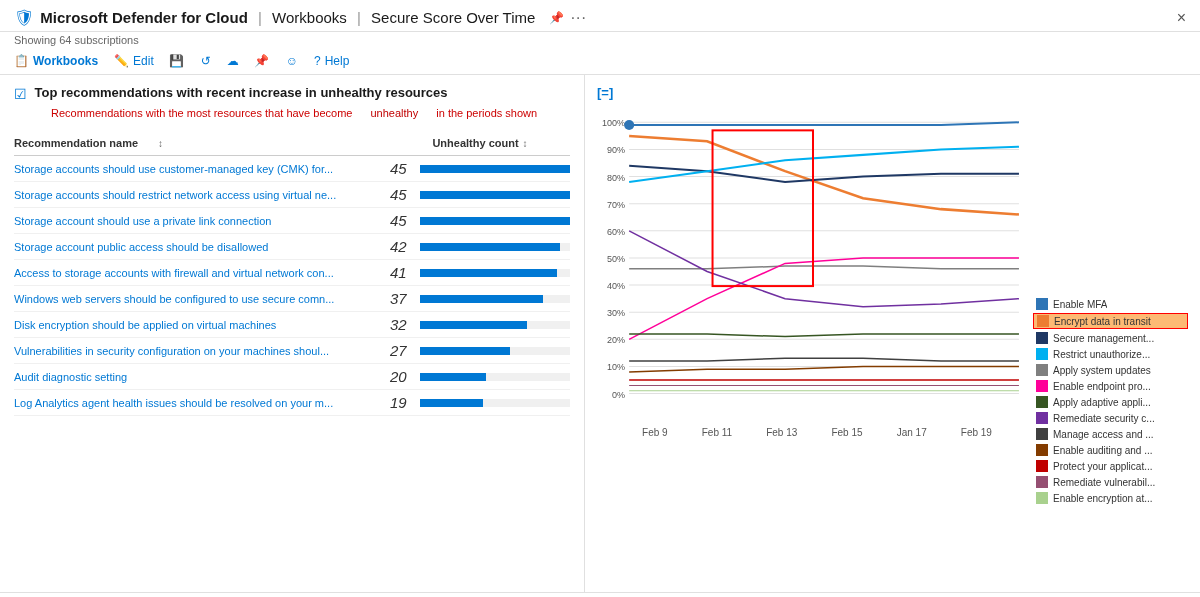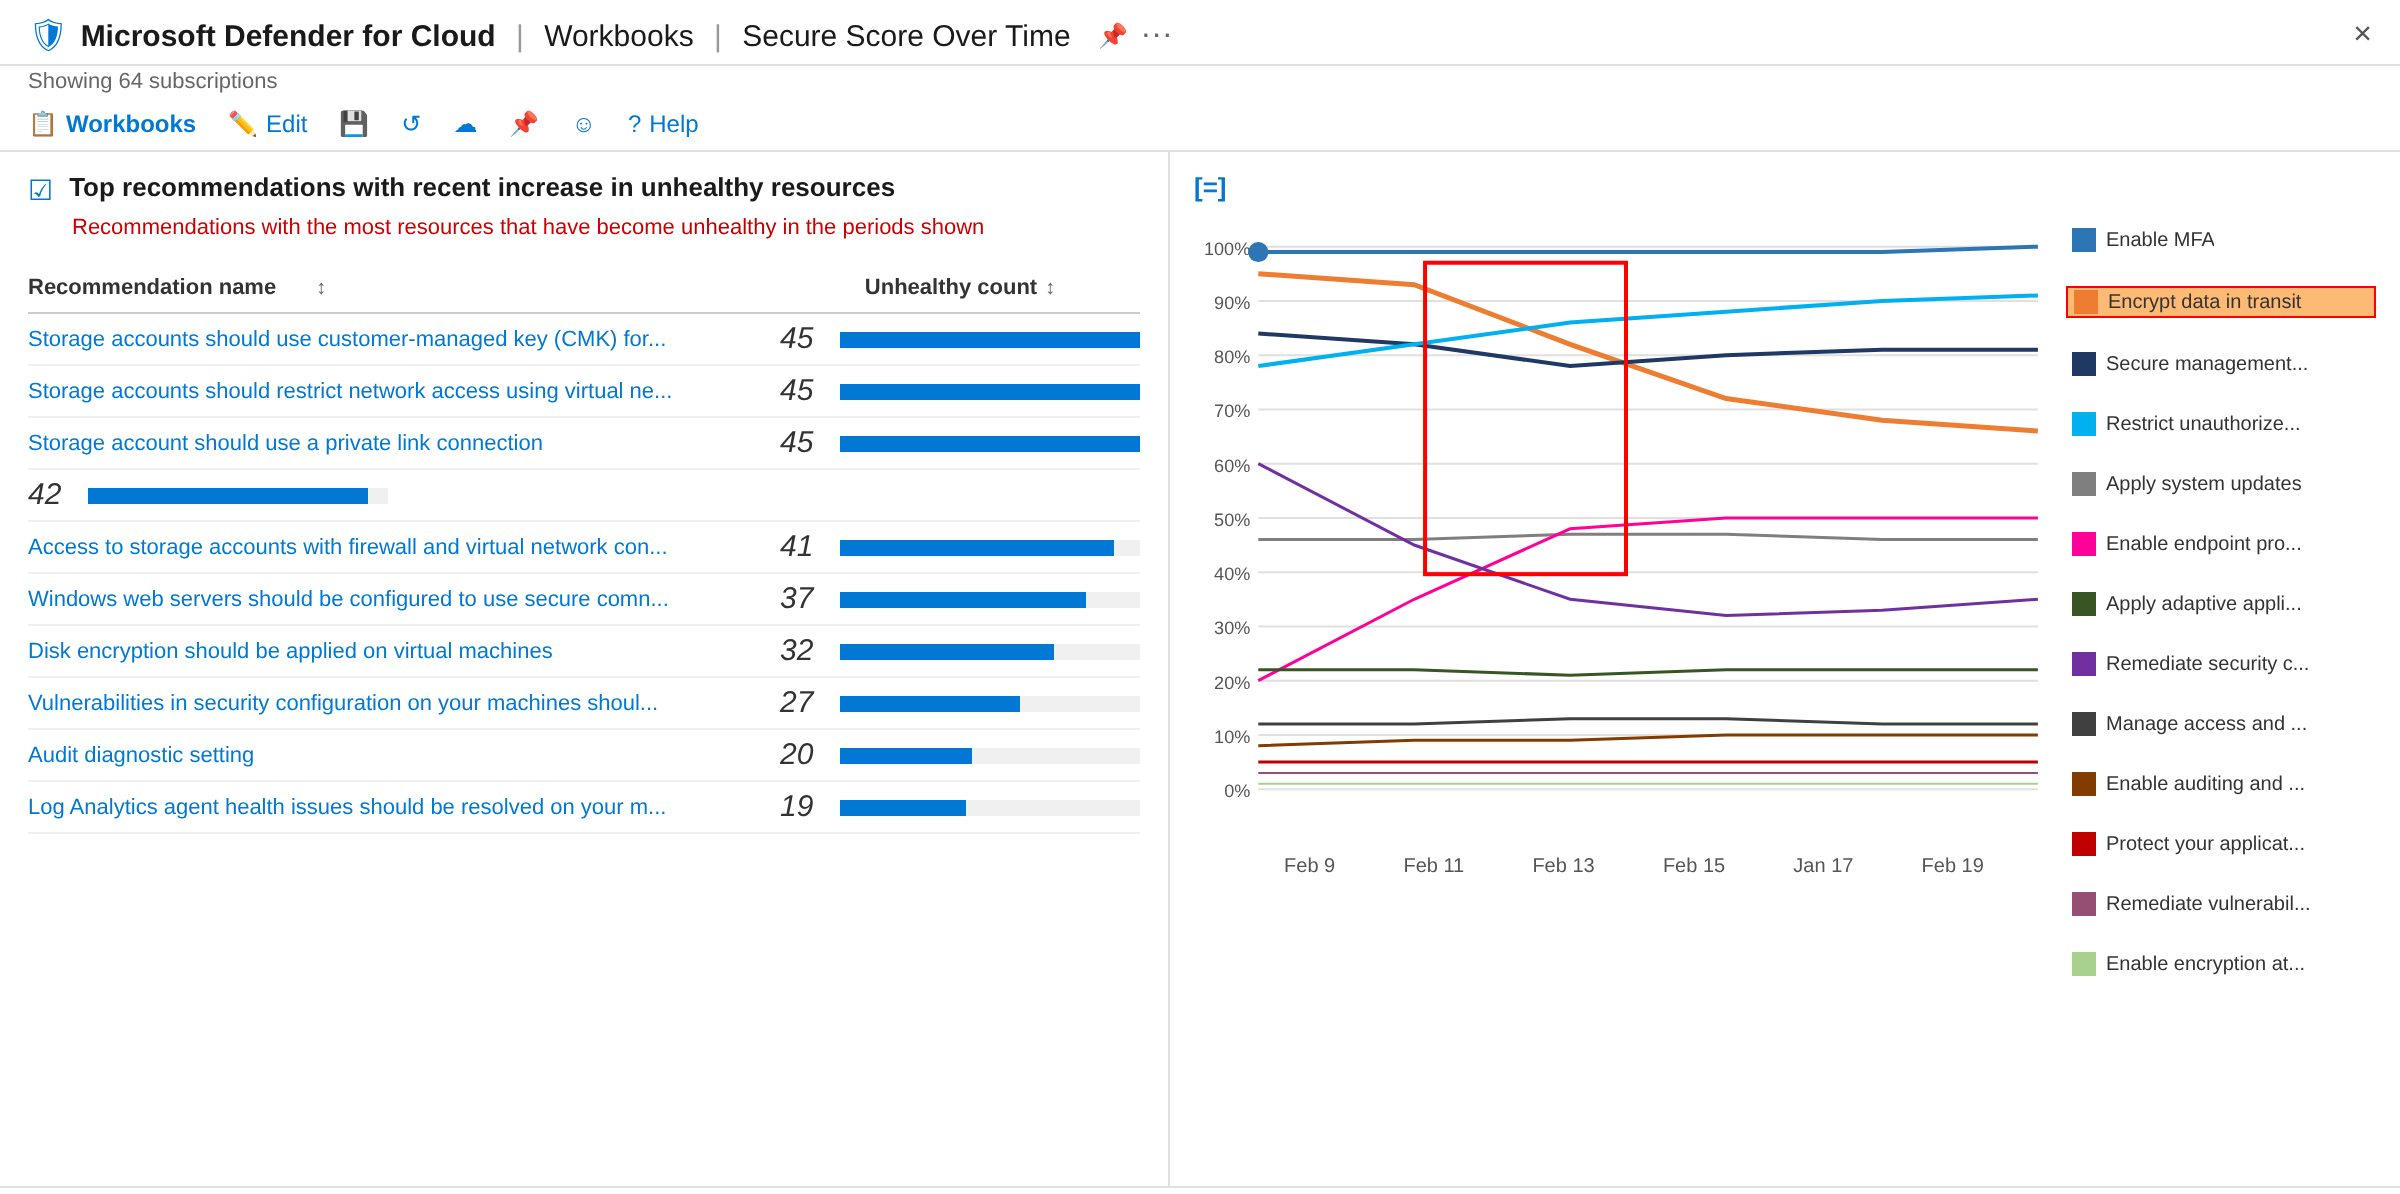--- a/index.html
+++ b/index.html
@@ -17,41 +17,41 @@
     .toolbar-item.active { color: #0078d4; font-weight: 600; }
     
     
     .main { display: flex; height: calc(597px - 80px); }
     
     
     .left-panel { width: 585px; padding: 10px 14px; border-right: 1px solid #e0e0e0; overflow: hidden; }
     .section-header { display: flex; align-items: flex-start; gap: 8px; margin-bottom: 4px; }
     .section-title { font-size: 13px; font-weight: 600; color: #1a1a1a; }
     .section-desc { font-size: 11px; color: #555; margin-left: 22px; margin-bottom: 10px; line-height: 1.4; }
-    .section-desc span { color: #c00; }
+    .section-desc span { color: #c00; margin-left: 15px; }
     
     
     .table-header { display: flex; align-items: center; padding: 6px 0; border-bottom: 1px solid #ccc; font-size: 11px; font-weight: 600; color: #333; }
     .col-name { flex: 1; display: flex; align-items: center; gap: 20px; }
     .col-count { width: 180px; display: flex; align-items: center; gap: 4px; justify-content: center; }
     .sort-icon { color: #666; font-size: 10px; }
     
     .table-row { display: flex; align-items: center; padding: 4px 0; border-bottom: 1px solid #f0f0f0; }
     .row-name { flex: 1; font-size: 11px; color: #0078d4; white-space: nowrap; overflow: hidden; text-overflow: ellipsis; cursor: pointer; }
     .row-count-cell { width: 180px; display: flex; align-items: center; gap: 6px; }
     .row-count { font-size: 15px; color: #333; width: 24px; flex-shrink: 0; font-style: italic; }
     .bar-container { flex: 1; height: 8px; background: #f0f0f0; }
     .bar { height: 8px; background: #0078d4; }
     
     
     .right-panel { flex: 1; padding: 10px 12px; overflow: hidden; }
     .chart-section-title { font-size: 13px; font-weight: 600; color: #333; margin-bottom: 8px; display: flex; align-items: center; gap: 6px; }
     .chart-area { display: flex; gap: 4px; height: calc(100% - 100px); }
     .chart-svg-container { flex: 1; position: relative; }
-    .legend { width: 155px; display: flex; flex-direction: column; gap: 16px; padding-top: 4px; }
+    .legend { width: 155px; display: flex; flex-direction: column; gap: 2px; padding-top: 4px; justify-content: flex-end; }
     .legend-item { display: flex; align-items: center; gap: 5px; font-size: 10px; cursor: pointer; padding: 1px 3px; }
     .legend-item.highlighted { background: #fdba74; border: 1px solid #f00; }
     .legend-color { width: 12px; height: 12px; flex-shrink: 0; }
     .legend-label { overflow: hidden; text-overflow: ellipsis; white-space: nowrap; }
     
     
     .bottom-metrics { display: flex; gap: 12px; padding: 8px 14px 0 14px; border-top: 1px solid #e0e0e0; }
     
     svg text { font-family: 'Segoe UI', Arial, sans-serif; }
   </style>
@@ -149,20 +149,21 @@
         <div class="table-row">
     <div class="row-name">Storage account should use a private link connection</div>
     <div class="row-count-cell">
       <span class="row-count">45</span>
       <div class="bar-container">
         <div class="bar" style="width:100%"></div>
       </div>
     </div>
   </div>
         <div class="table-row">
+    <div class="row-name">Storage account public access should be disallowed</div>
     <div class="row-count-cell">
       <span class="row-count">42</span>
       <div class="bar-container">
         <div class="bar" style="width:93%"></div>
       </div>
     </div>
   </div>
         <div class="table-row">
     <div class="row-name">Access to storage accounts with firewall and virtual network con...</div>
     <div class="row-count-cell">

